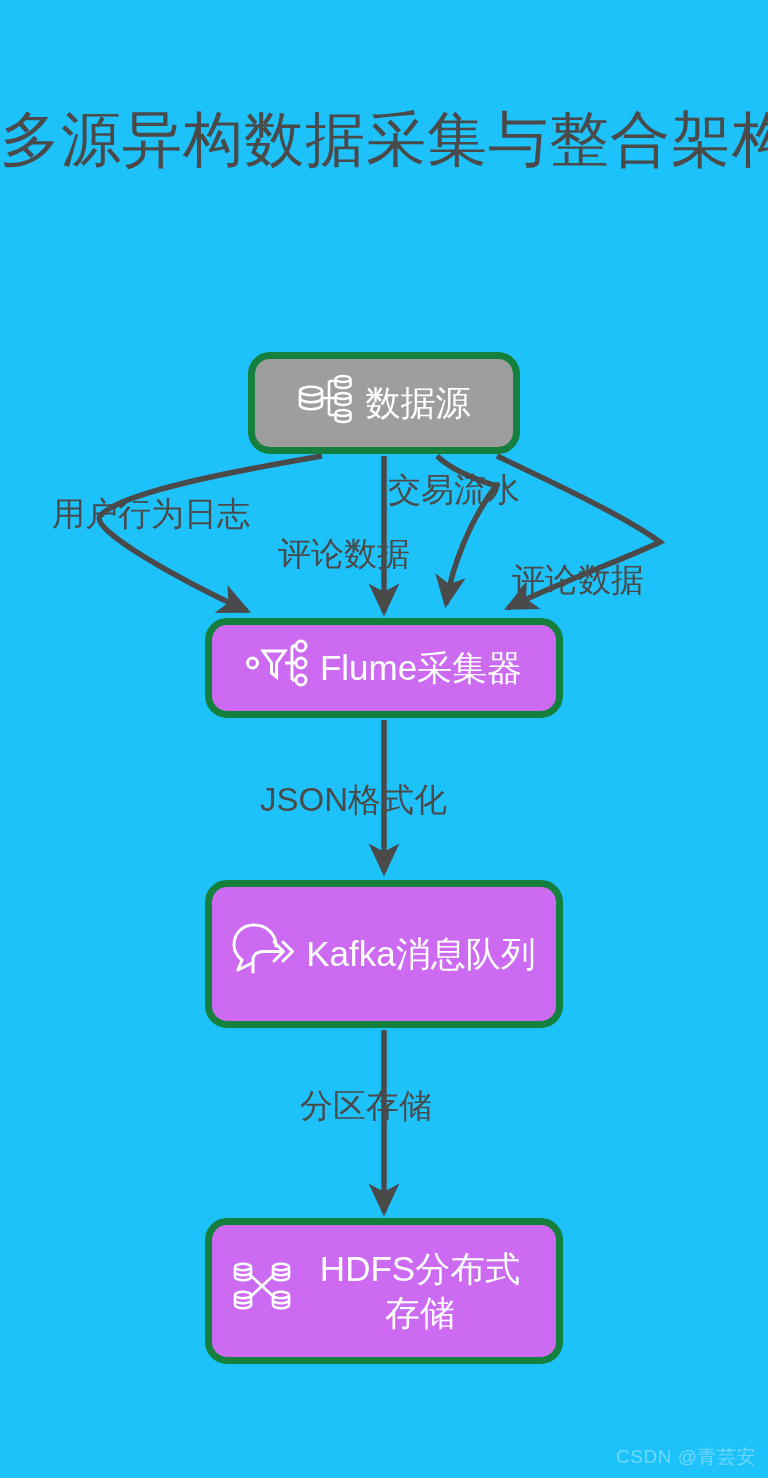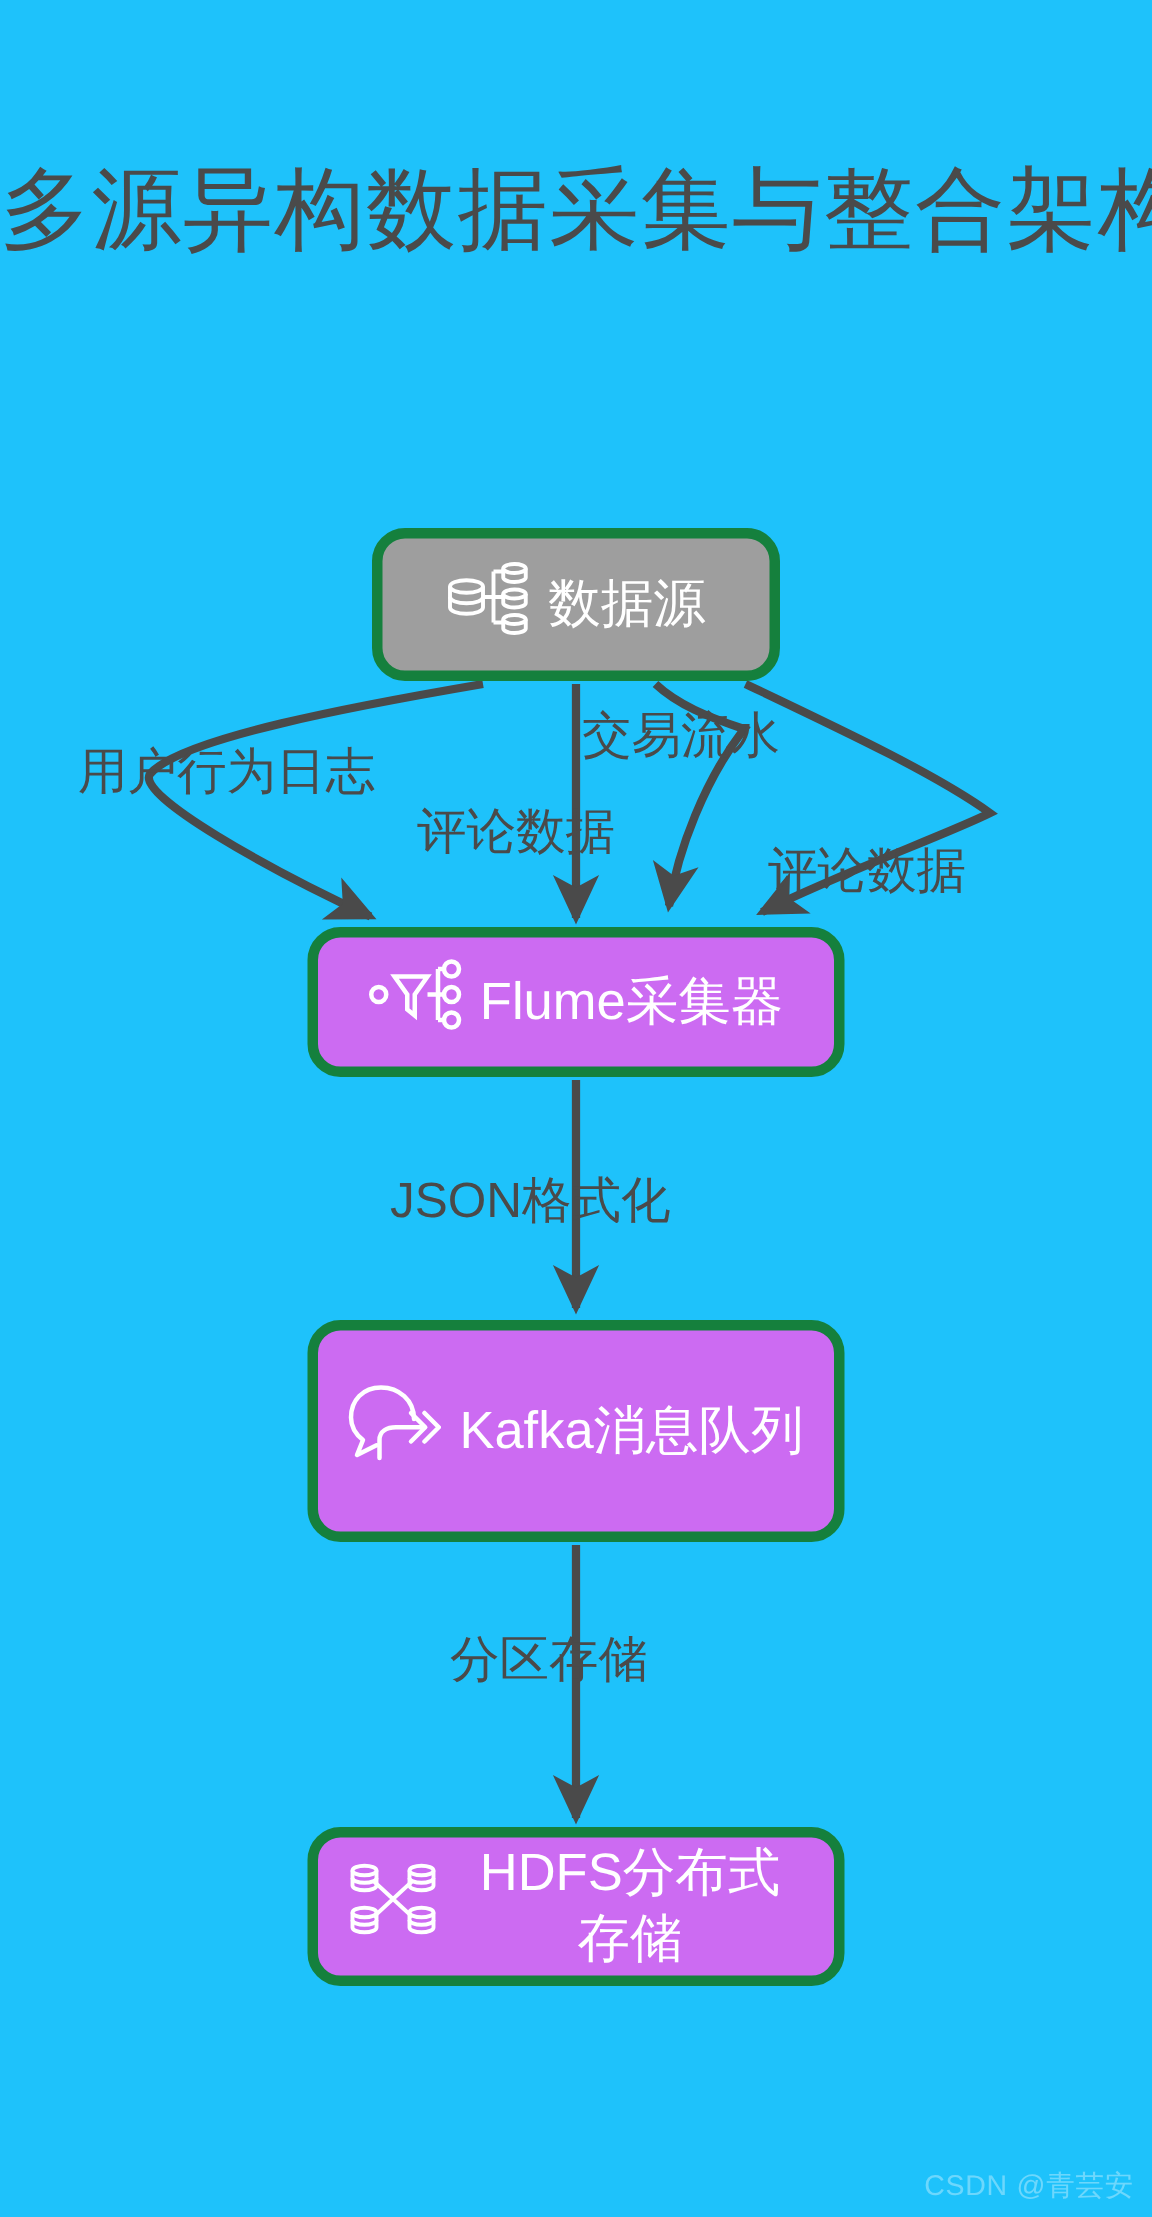--- a/index.html
+++ b/index.html
@@ -78,21 +78,21 @@
     left: 205px;
     top: 880px;
     width: 358px;
     height: 148px;
     background: #cc6bf2;
   }
   #node-hdfs {
     left: 205px;
     top: 1218px;
     width: 358px;
-    height: 106px;
+    height: 146px;
     background: #cc6bf2;
   }
   #node-kafka .label, #node-hdfs .label {
     max-width: 232px;
   }
   #node-kafka .label { text-align: left; }
 
   
   .edge-label {
     position: absolute;

